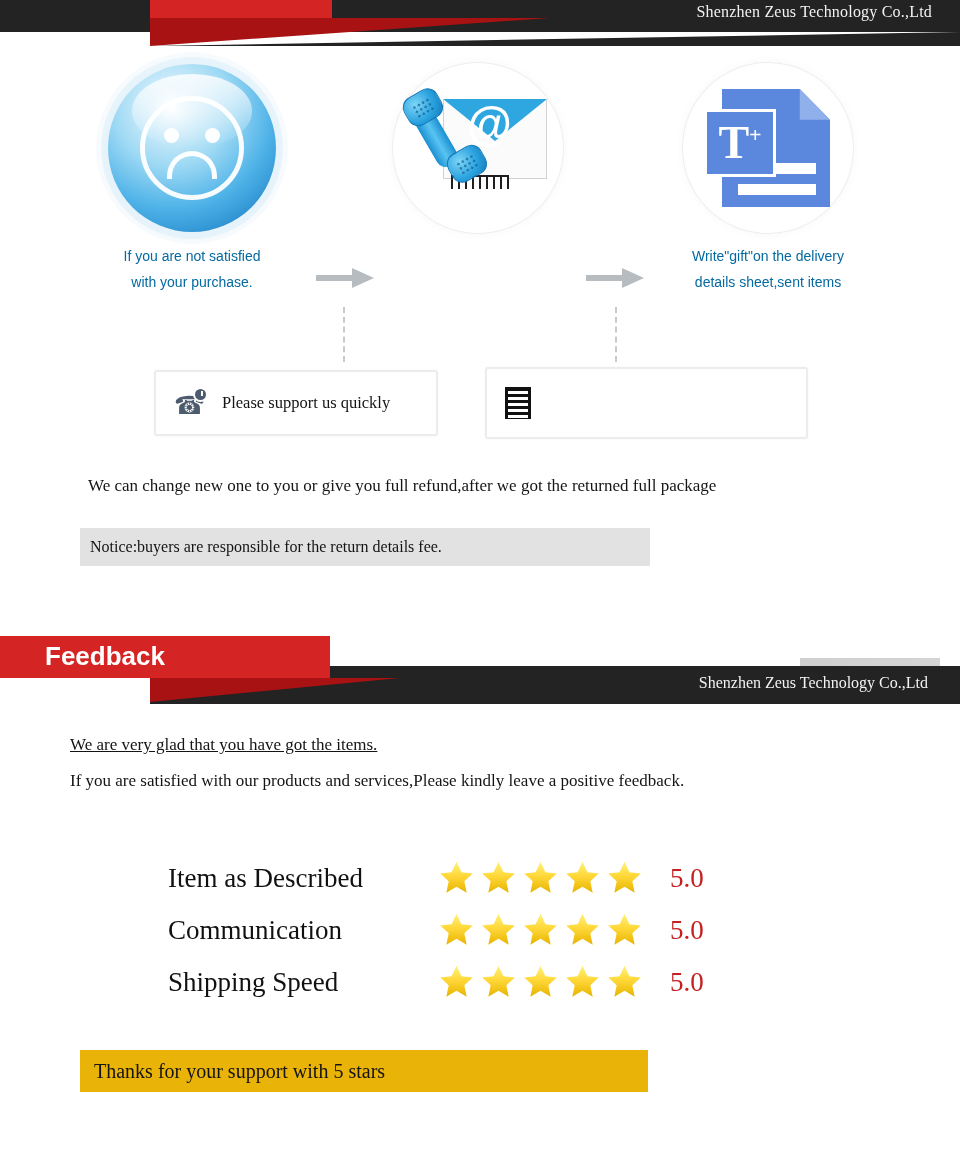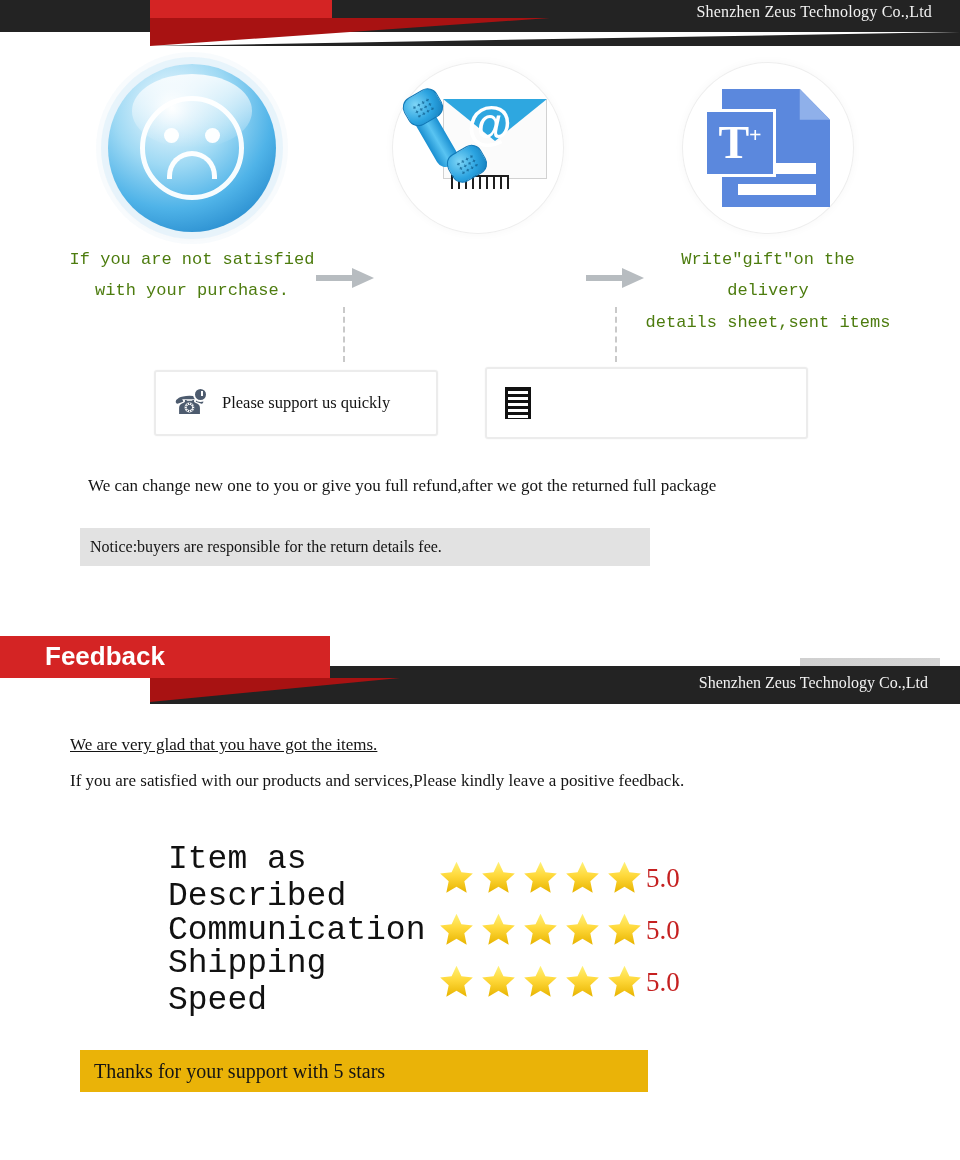--- a/index.html
+++ b/index.html
@@ -47,22 +47,22 @@
   .circle-wrap {
     width: 172px; height: 172px; margin: 0 auto 10px auto;
     border-radius: 50%; position: relative;
     display: flex; align-items: center; justify-content: center;
   }
   .ring-plain {
     background: #ffffff;
     box-shadow: 0 0 0 1px #eeeeee inset, 0 0 10px rgba(0,0,0,.035);
   }
   .step-caption {
-    font-size: 17px; line-height: 1.85; color: #4d7c0f;
-    font-family: Liberation Mono, monospace;
+    font-size: 14px; line-height: 1.85; color: #0369a1;
+    font-family: Liberation Sans, sans-serif;
   }
 
   
   .sadball {
     width: 168px; height: 168px; border-radius: 50%;
     background:
       radial-gradient(circle at 38% 26%, #ffffff 0%, #d9f0fb 12%, #9ed9f4 36%, #4fb3e8 62%, #2b8fd0 82%, #1d74b4 100%);
     box-shadow: 0 0 0 7px rgba(228,242,250,.85), 0 0 0 12px rgba(243,249,252,.6), 0 3px 10px rgba(0,0,0,.10);
     position: relative; overflow: hidden;
   }
@@ -259,27 +259,27 @@
 
   
   .fb-line { position: absolute; font-size: 17px; color: #141414; }
   .fb-line-1 { left: 70px; top: 735px; text-decoration: underline; }
   .fb-line-2 { left: 70px; top: 771px; }
 
   
   .ratings { position: absolute; left: 168px; top: 852px; }
   .rating-row { display: flex; align-items: center; height: 52px; }
   .rating-label {
-    width: 268px; font-size: 33px; color: #111111;
-    font-family: Liberation Mono, monospace;
+    width: 268px; font-size: 27px; color: #111111;
+    font-family: Liberation Serif, serif;
   }
   .stars { display: flex; gap: 1px; width: 210px; }
   .star { width: 41px; height: 40px; display: block; }
   .rating-score {
-    font-size: 27px; color: #c52020;
+    margin-left: 24px; font-size: 27px; color: #c52020;
     font-family: "Liberation Serif", serif;
   }
 
   
   .thanks {
     position: absolute; left: 80px; top: 1050px; width: 568px; height: 42px;
     background: #eab308; display: flex; align-items: center; padding-left: 14px;
     font-size: 20px; color: #141414;
   }
 </style>

